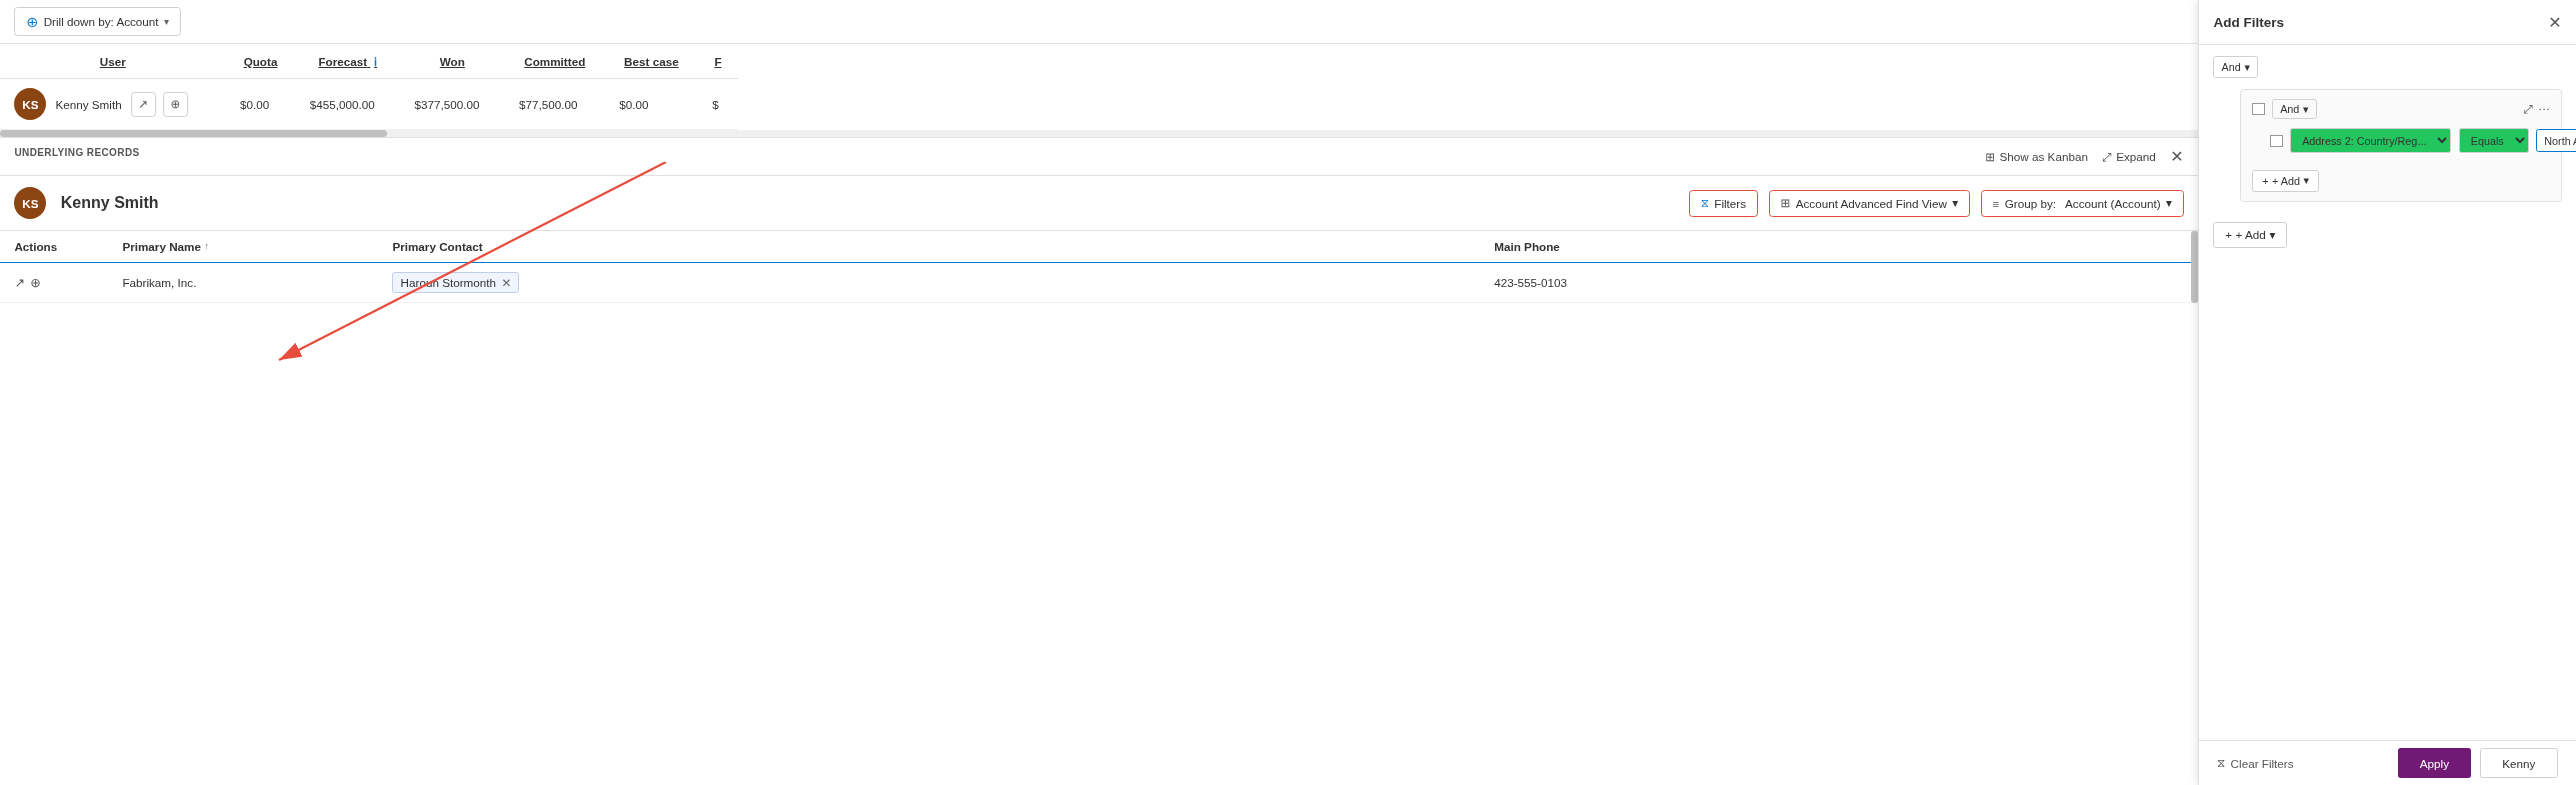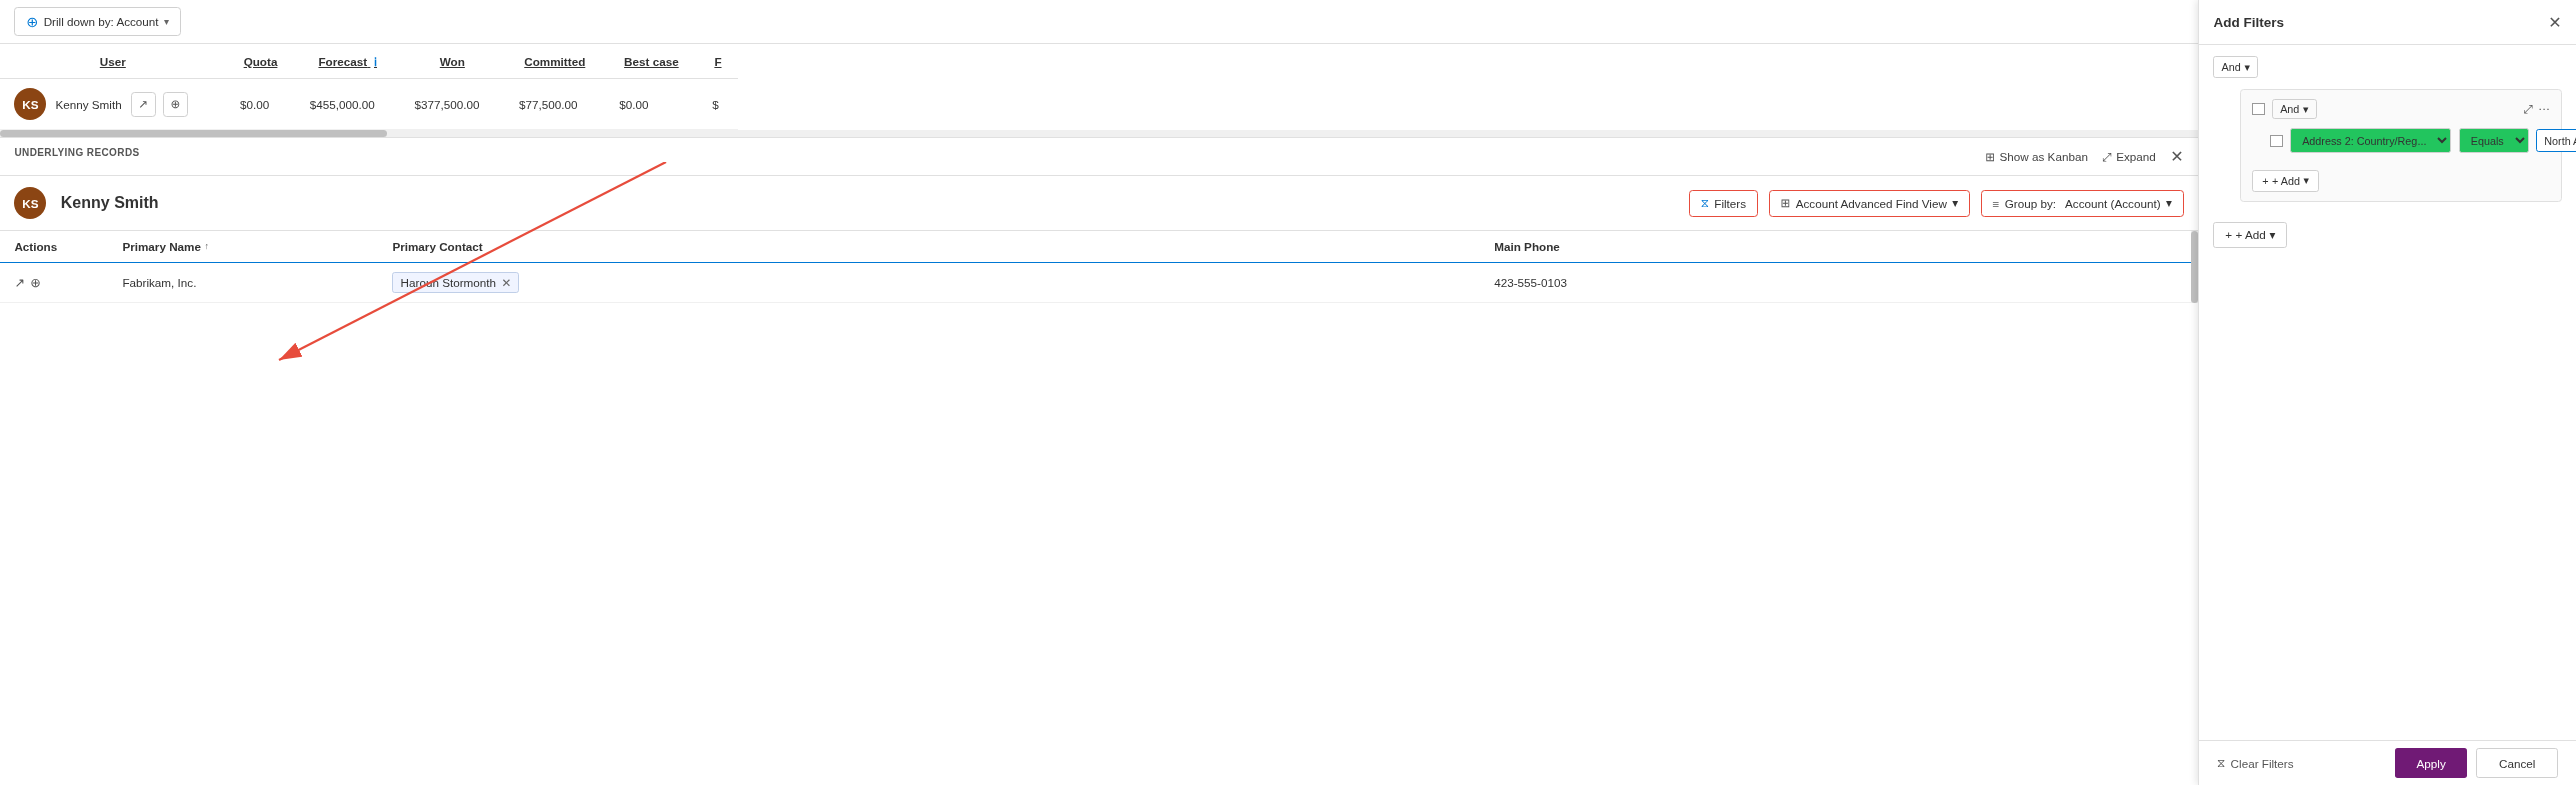--- a/index.html
+++ b/index.html
@@ -472,18 +472,18 @@
       </button>
     </div>
 
     <div class="bottom-bar">
       <div class="clear-filters-btn">
         <span>⧖</span>
         <span>Clear  Filters</span>
       </div>
       <div class="bottom-right">
         <button class="apply-btn">Apply</button>
-        <button class="cancel-btn">Cancel</button>
+        <button class="cancel-btn">Kenny</button>
       </div>
     </div>
   </div>
 </div>
 
 
 </body></html>

